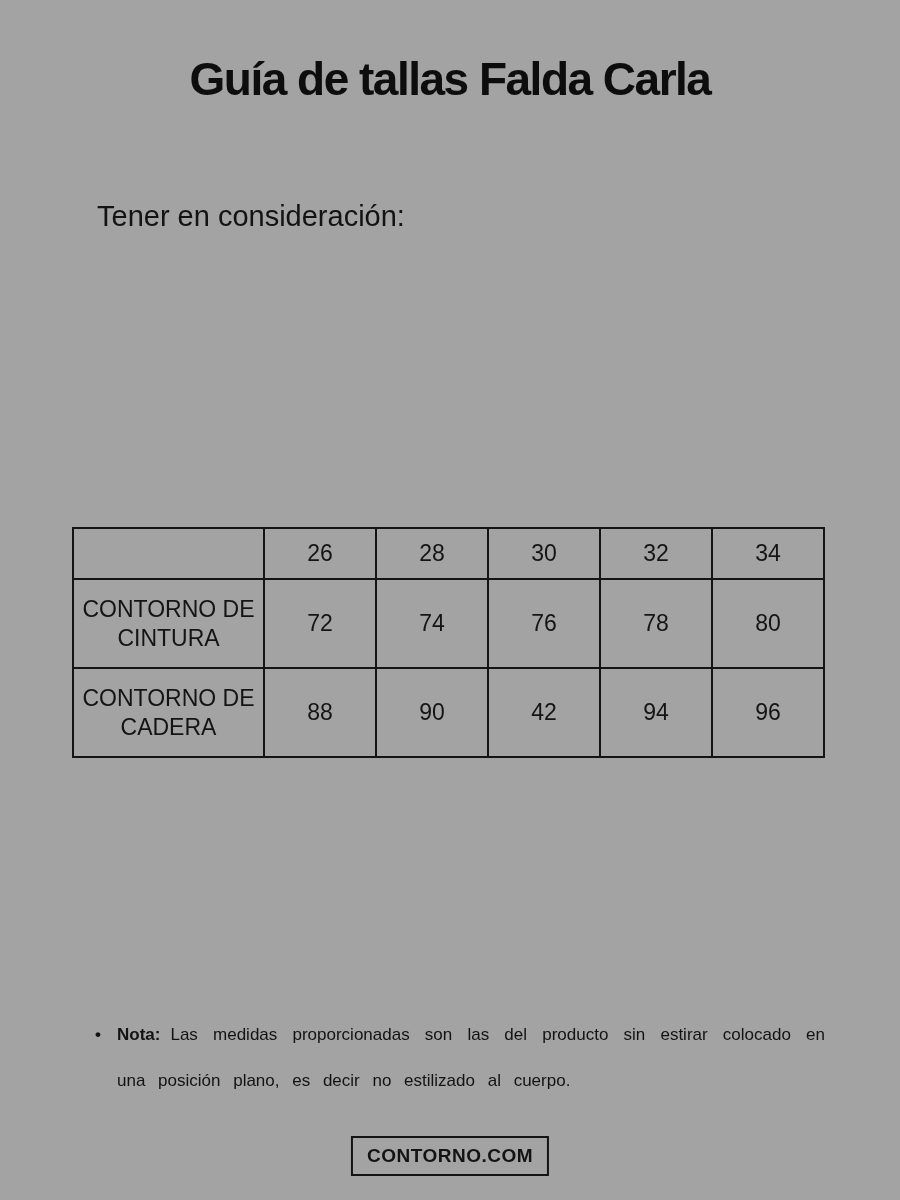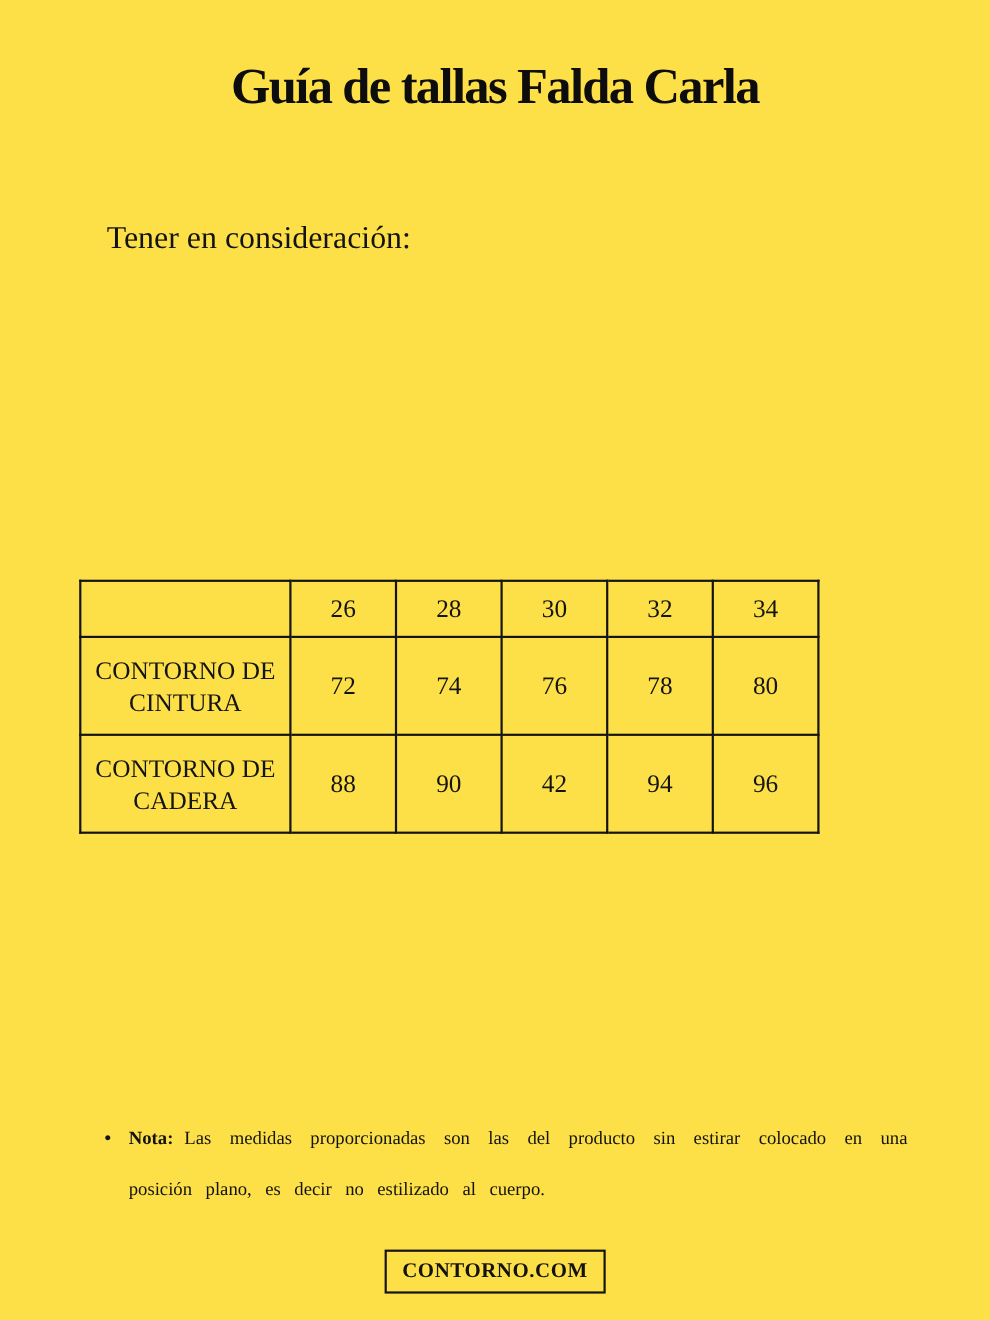--- a/index.html
+++ b/index.html
@@ -1,22 +1,22 @@
 <!DOCTYPE html>
 <html><head>
 <meta charset="utf-8">
 <style>
   html, body { margin: 0; padding: 0; }
   .page {
     position: relative;
     width: 900px;
     height: 1200px;
-    background: #fde047;
+    background: #a3a3a3;
     color: #131313;
-    font-family: Liberation Serif, serif;
+    font-family: Liberation Sans, sans-serif;
     overflow: hidden;
   }
   .title {
     position: absolute;
     top: 52px;
     left: 0;
     width: 900px;
     margin: 0;
     text-align: center;
     font-size: 46px;
@@ -62,21 +62,21 @@
   .size-table th, .size-table td {
     border: 2.5px solid #141414;
     text-align: center;
     vertical-align: middle;
     font-weight: normal;
     color: #141414;
     padding: 0 8px;
     box-sizing: border-box;
   }
   .size-table .col-label { width: 191px; }
-  .size-table .col-size  { width: 96px; border-radius: 20px; }
+  .size-table .col-size  { width: 112px; border-radius: 20px; }
   .size-table .header-row th { height: 51px; font-size: 23px; }
   .size-table .data-row td   { height: 89px; font-size: 23px; }
   .size-table .row-label { font-size: 21px; line-height: 29px; }
   .note {
     position: absolute;
     top: 1012px;
     left: 95px;
     width: 730px;
     font-size: 17px;
     line-height: 46px;

